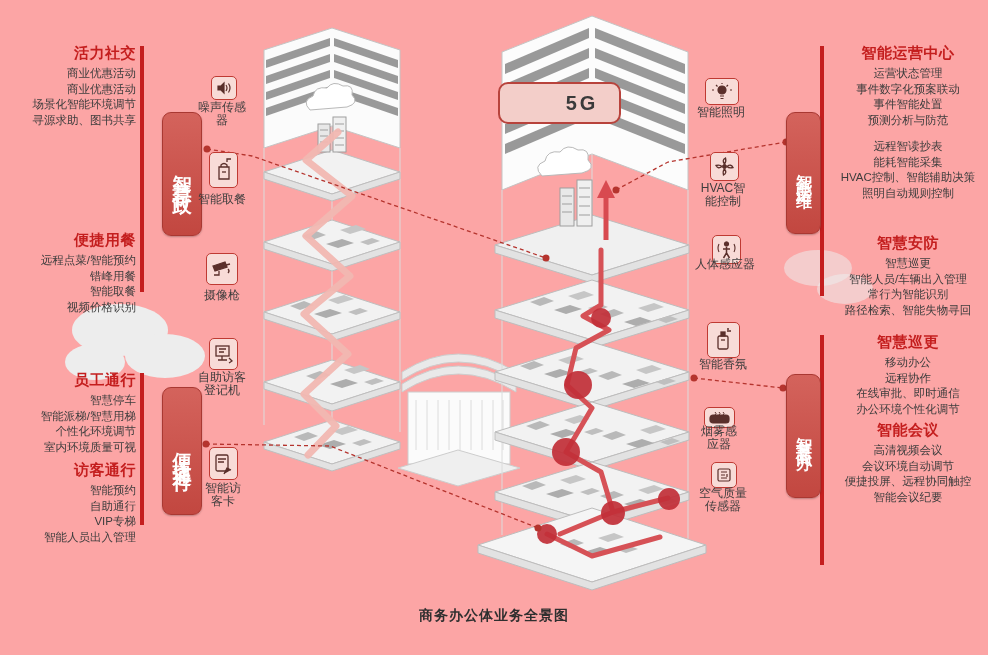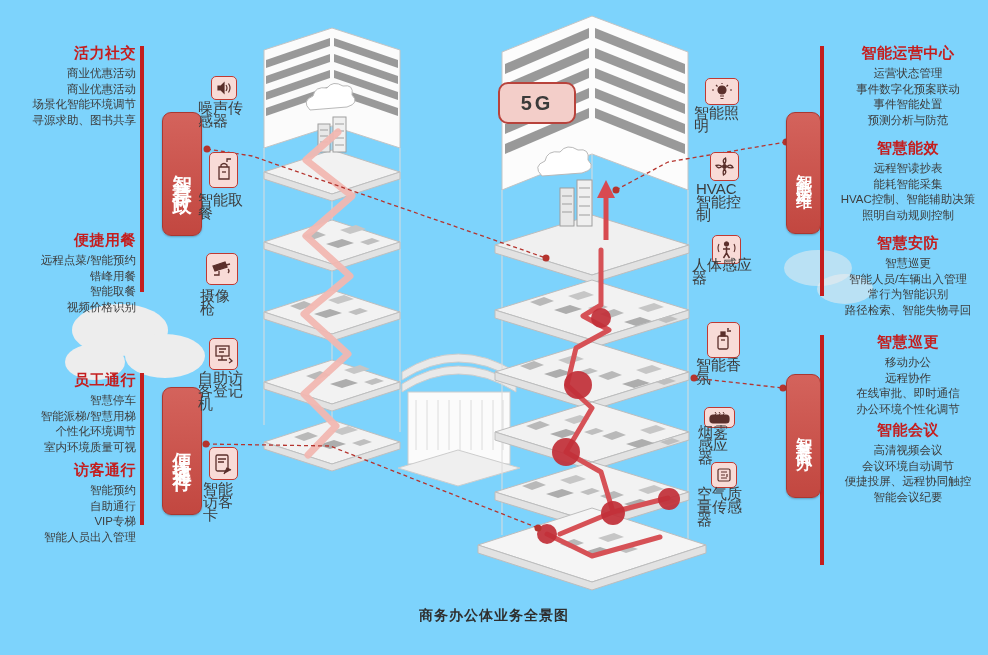--- a/index.html
+++ b/index.html
@@ -1,40 +1,40 @@
 <!DOCTYPE html>
 <html><head>
 <meta charset="utf-8">
 <style>
   html,body{margin:0;padding:0;background:#fff;}
-  .canvas{position:relative;width:988px;height:655px;background:#7dd3fc;overflow:hidden;
+  .canvas{position:relative;width:988px;height:655px;background:#fca5a5;overflow:hidden;
           font-family:"Liberation Sans",sans-serif;}
   svg.scene{position:absolute;left:0;top:0;}
   
   .lsec{position:absolute;left:0;width:136px;text-align:right;}
   .rsec{position:absolute;left:830px;width:156px;text-align:center;}
   .sec-head{font-size:15px;font-weight:bold;color:#c41e1e;margin-bottom:3px;letter-spacing:.5px;}
   .sec-line{font-size:11.5px;line-height:15.5px;color:#3d3d3d;}
   .bar{position:absolute;width:4px;background:#c41e1e;}
   
   .pill{position:absolute;border-radius:9px;border:1px solid #a93832;
         background:linear-gradient(180deg,#d4635c,#c24740);
         color:#fff;font-weight:bold;display:flex;align-items:center;justify-content:center;
         writing-mode:vertical-rl;text-orientation:upright;letter-spacing:7px;
         box-shadow:0 1px 2px rgba(0,0,0,.25);}
   .pill.big{font-size:19px;}
   .pill.small{font-size:16px;letter-spacing:6px;}
   
   .icon-box{position:absolute;background:#f8dbd7;border:1.5px solid #bf3a33;border-radius:5px;
             display:flex;align-items:center;justify-content:center;}
-  .icon-label{position:absolute;font-size:15px;line-height:13px;color:#3d3d3d;text-align:left;}
+  .icon-label{position:absolute;font-size:12px;line-height:13px;color:#3d3d3d;text-align:center;}
   
   .badge-5g{position:absolute;left:498px;top:82px;width:74px;height:38px;background:#f3cec9;
             border:2px solid #b8433c;border-radius:10px;display:flex;align-items:center;justify-content:center;
-            font-size:20px;font-weight:bold;color:#3a3a3a;letter-spacing:3px;}
+            font-size:20px;font-weight:bold;color:#3a3a3a;letter-spacing:3px;padding-left:45px;}
   .title{position:absolute;left:0;right:0;top:607px;text-align:center;font-size:14px;font-weight:bold;color:#2f2f2f;letter-spacing:1px;}
 </style>
 </head>
 <body>
 
 <div class="canvas">
 
   <svg class="scene" width="988" height="655" viewBox="0 0 988 655">
     <defs>
       <g id="furn">
@@ -213,21 +213,20 @@
   <div class="bar" style="left:140px;top:373px;height:152px"></div>
 
   <div class="rsec" style="top:44px">
     <div class="sec-head">智能运营中心</div>
     <div class="sec-line">运营状态管理</div>
     <div class="sec-line">事件数字化预案联动</div>
     <div class="sec-line">事件智能处置</div>
     <div class="sec-line">预测分析与防范</div>
   </div>
   <div class="rsec" style="top:139px">
-    <div class="sec-head">智慧能效</div>
     <div class="sec-line">远程智读抄表</div>
     <div class="sec-line">能耗智能采集</div>
     <div class="sec-line">HVAC控制、智能辅助决策</div>
     <div class="sec-line">照明自动规则控制</div>
   </div>
   <div class="rsec" style="top:234px">
     <div class="sec-head">智慧安防</div>
     <div class="sec-line">智慧巡更</div>
     <div class="sec-line">智能人员/车辆出入管理</div>
     <div class="sec-line">常行为智能识别</div>

